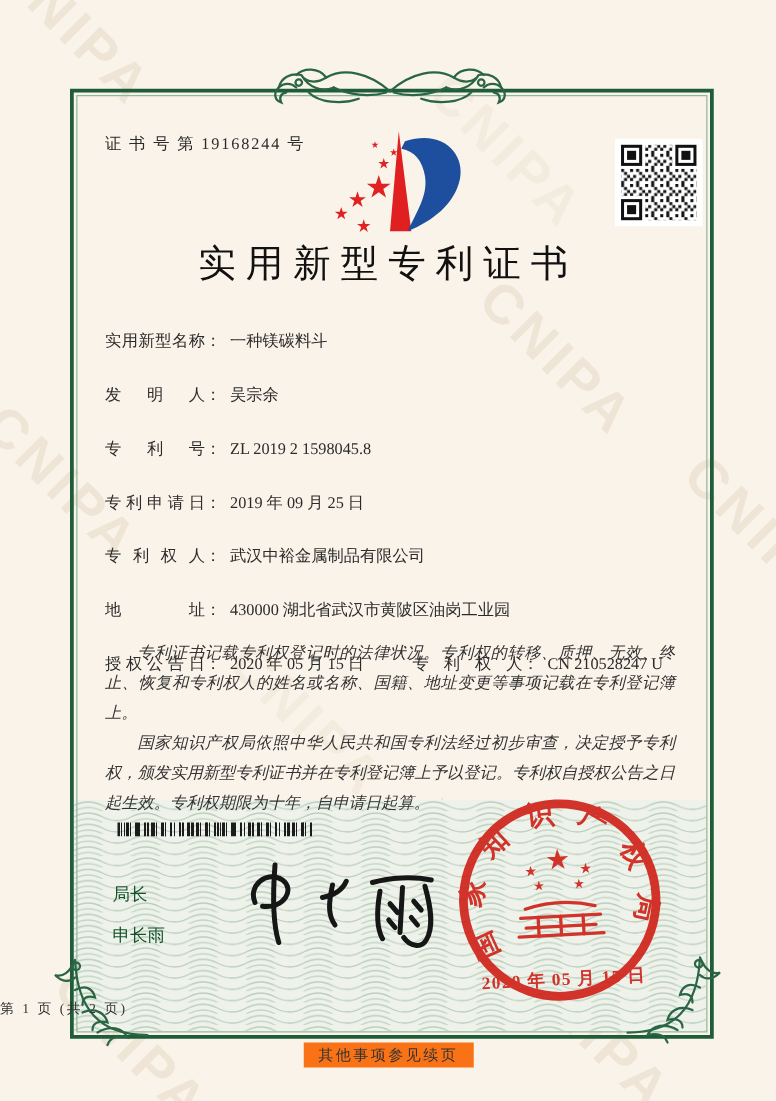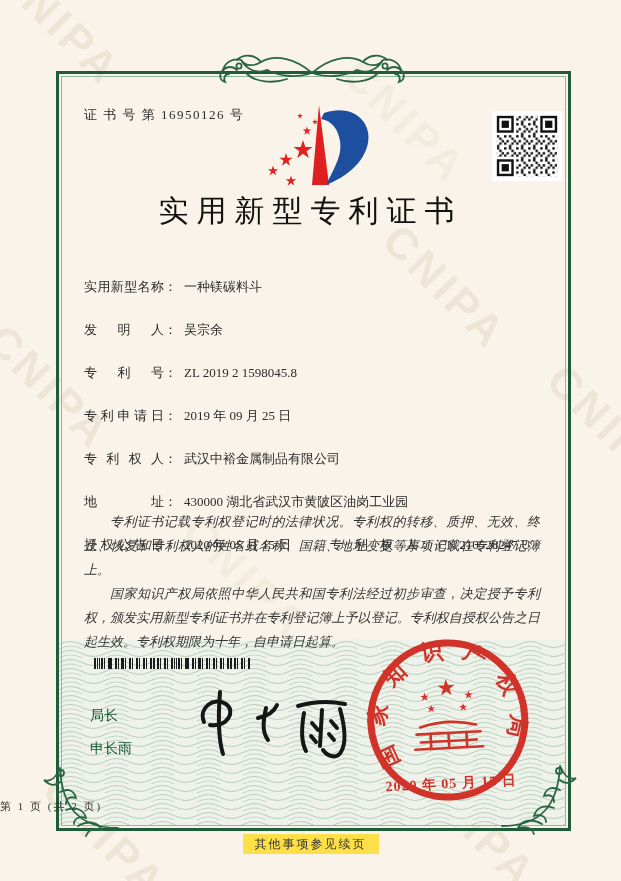--- a/index.html
+++ b/index.html
@@ -11,42 +11,42 @@
       transform:rotate(45deg);opacity:.6;white-space:nowrap;pointer-events:none;}
   .border-outer{position:absolute;left:56px;top:71px;width:509px;height:754px;
       border:3px solid #1e5c3a;}
   .border-inner{position:absolute;left:2px;top:2px;right:2px;bottom:2px;
       border:1px solid #93b79e;}
   .certno{position:absolute;left:84px;top:106px;font-size:13px;letter-spacing:1.5px;}
   .qrbox{position:absolute;left:492px;top:111px;width:70px;height:70px;background:#fff;padding:0;}
   .logo{position:absolute;left:256px;top:97px;}
   .title{position:absolute;left:0;top:191px;width:621px;text-align:center;
       font-size:30px;font-weight:normal;letter-spacing:8px;color:#111;}
-  .fields{position:absolute;left:84px;top:272px;width:460px;font-size:13px;}
+  .fields{position:absolute;left:84px;top:258px;width:460px;font-size:13px;}
   .frow{position:relative;height:38px;line-height:20px;padding-top:5px;}
   .lbl{display:inline-block;width:80px;text-align:justify;text-align-last:justify;
        vertical-align:top;}
   .val{margin-left:7px;}
   .grant2{position:absolute;left:246px;top:5px;}
   .paras{position:absolute;left:84px;top:510px;width:456px;font-size:13px;
       line-height:1.85;font-style:italic;color:#333;text-align:justify;}
   .paras p{margin:0;text-indent:2em;}
   .band{position:absolute;left:59px;top:640px;width:506px;height:185px;}
   .barcode{position:absolute;left:94px;top:658px;width:156px;height:11px;
       background:
         repeating-linear-gradient(90deg,#1c1c1c 0 2px,transparent 2px 3px,#1c1c1c 3px 4px,transparent 4px 7px),
         repeating-linear-gradient(90deg,transparent 0 5px,#1c1c1c 5px 6px,transparent 6px 11px);}
   .signer{position:absolute;left:90px;top:699px;font-size:14px;line-height:33px;
       font-family:"Liberation Sans","DejaVu Sans",sans-serif;color:#14532d;}
   .sig{position:absolute;left:192px;top:680px;}
   .seal{position:absolute;left:358px;top:634px;transform:rotate(-3deg);}
   .pagenum{position:absolute;left:0;top:799px;width:621px;
       font-size:11px;letter-spacing:2px;color:#333;}
   .note{position:absolute;left:0;top:836px;width:621px;text-align:center;font-size:12px;}
-  .note span{background:#fde047;padding:3px 12px;letter-spacing:2px;color:#333;}
+  .note span{background:#f97316;padding:3px 12px;letter-spacing:2px;color:#333;}
   .orn{position:absolute;pointer-events:none;}
 </style>
 </head>
 <body>
 
 <div class="page">
 
   <div class="wm" style="left:-18px;top:-2px;">CNIPA</div>
   <div class="wm" style="left:328px;top:96px;opacity:.35;">CNIPA</div>
   <div class="wm" style="left:368px;top:262px;">CNIPA</div>
@@ -101,21 +101,21 @@
   <svg class="orn" style="left:498px;top:752px;" width="82" height="84" viewBox="0 0 82 84">
     <g fill="none" stroke="#2a6644" stroke-width="1.8" stroke-linecap="round" transform="translate(82,0) scale(-1,1)">
       <path d="M78,74 C40,74 22,54 20,14 M20,14 C16,24 10,28 4,26 C10,32 16,32 20,28"></path>
       <path d="M20,38 C28,34 34,36 36,44 C30,42 26,44 26,50"></path>
       <path d="M26,56 C36,52 44,56 46,64 C40,62 34,64 34,70"></path>
       <path d="M38,72 C48,66 58,68 62,76 C54,74 48,76 46,82"></path>
       <circle cx="21" cy="19" r="3"></circle>
     </g>
   </svg>
 
-  <div class="certno">证 书 号 第 16950126 号</div>
+  <div class="certno">证 书 号 第 19168244 号</div>
 
   <div class="qrbox">
     <svg width="70" height="70" viewBox="0 0 29 29">
       <defs>
         <pattern id="qrm" width="5" height="5" patternUnits="userSpaceOnUse">
           <g fill="#111">
             <rect x="0" y="0" width="1" height="1"></rect>
               <rect x="2" y="0" width="1" height="1"></rect>
             <rect x="3" y="1" width="1" height="1"></rect>
               <rect x="1" y="2" width="1" height="1"></rect>

